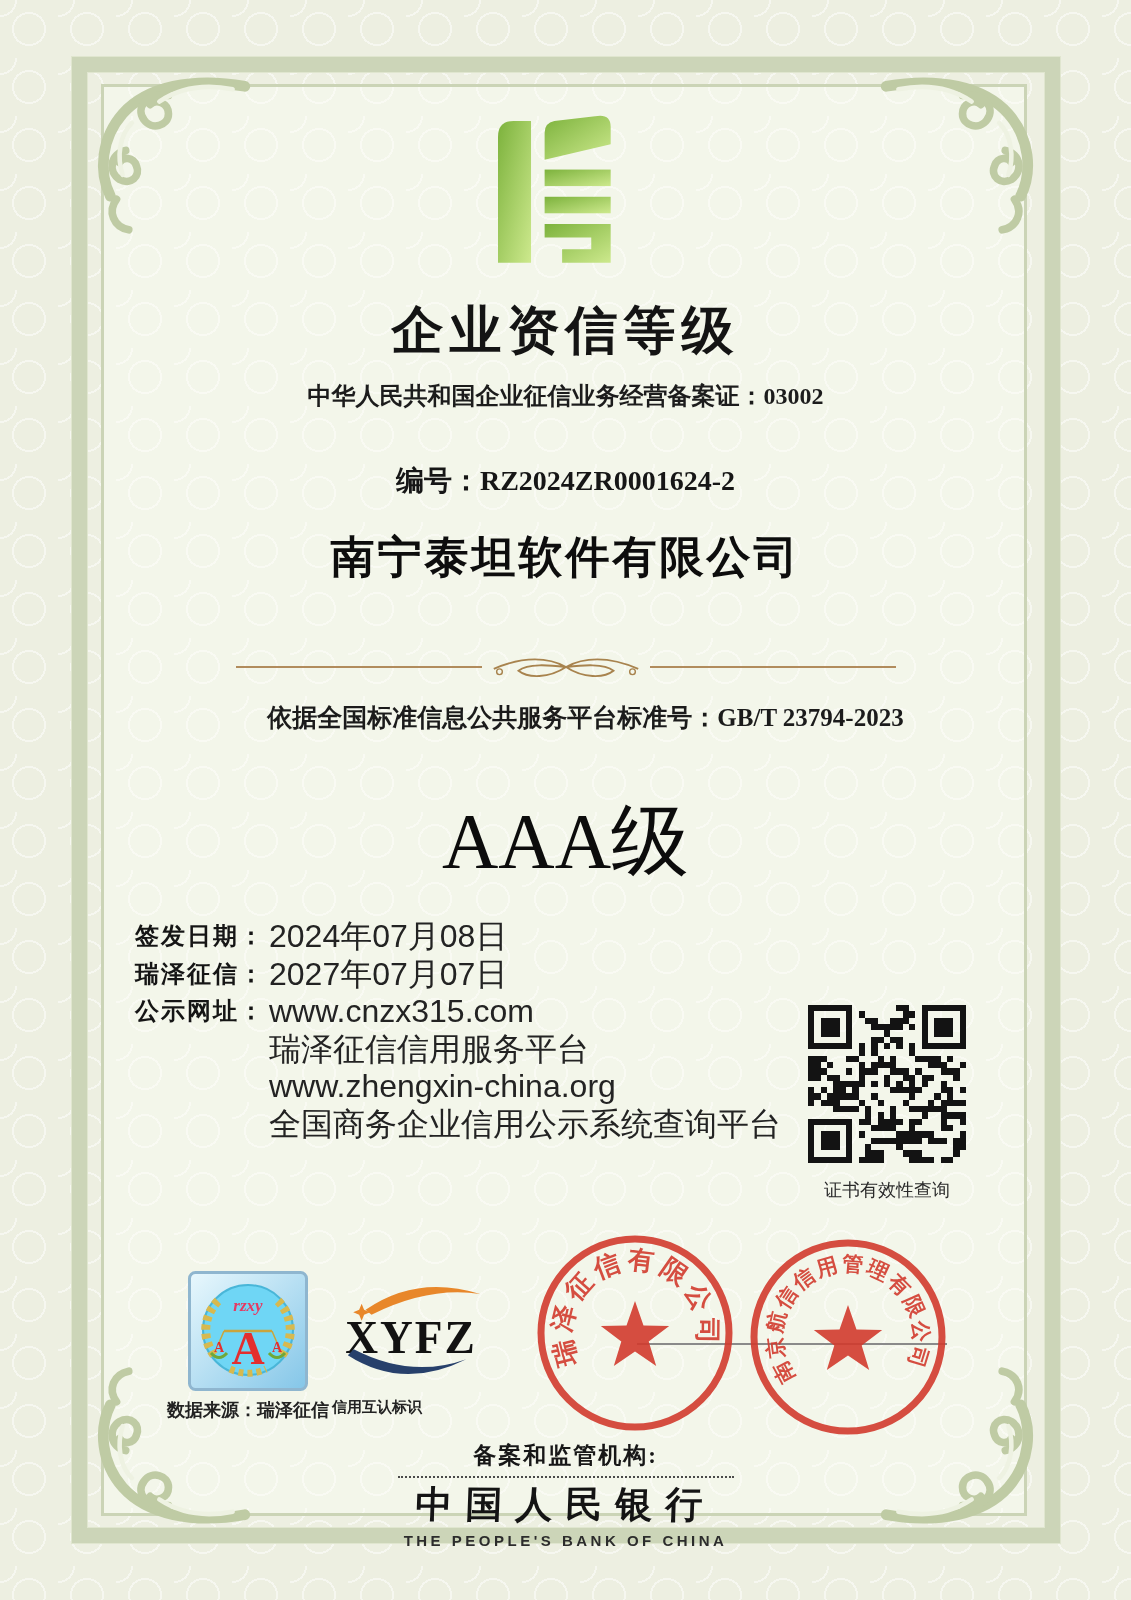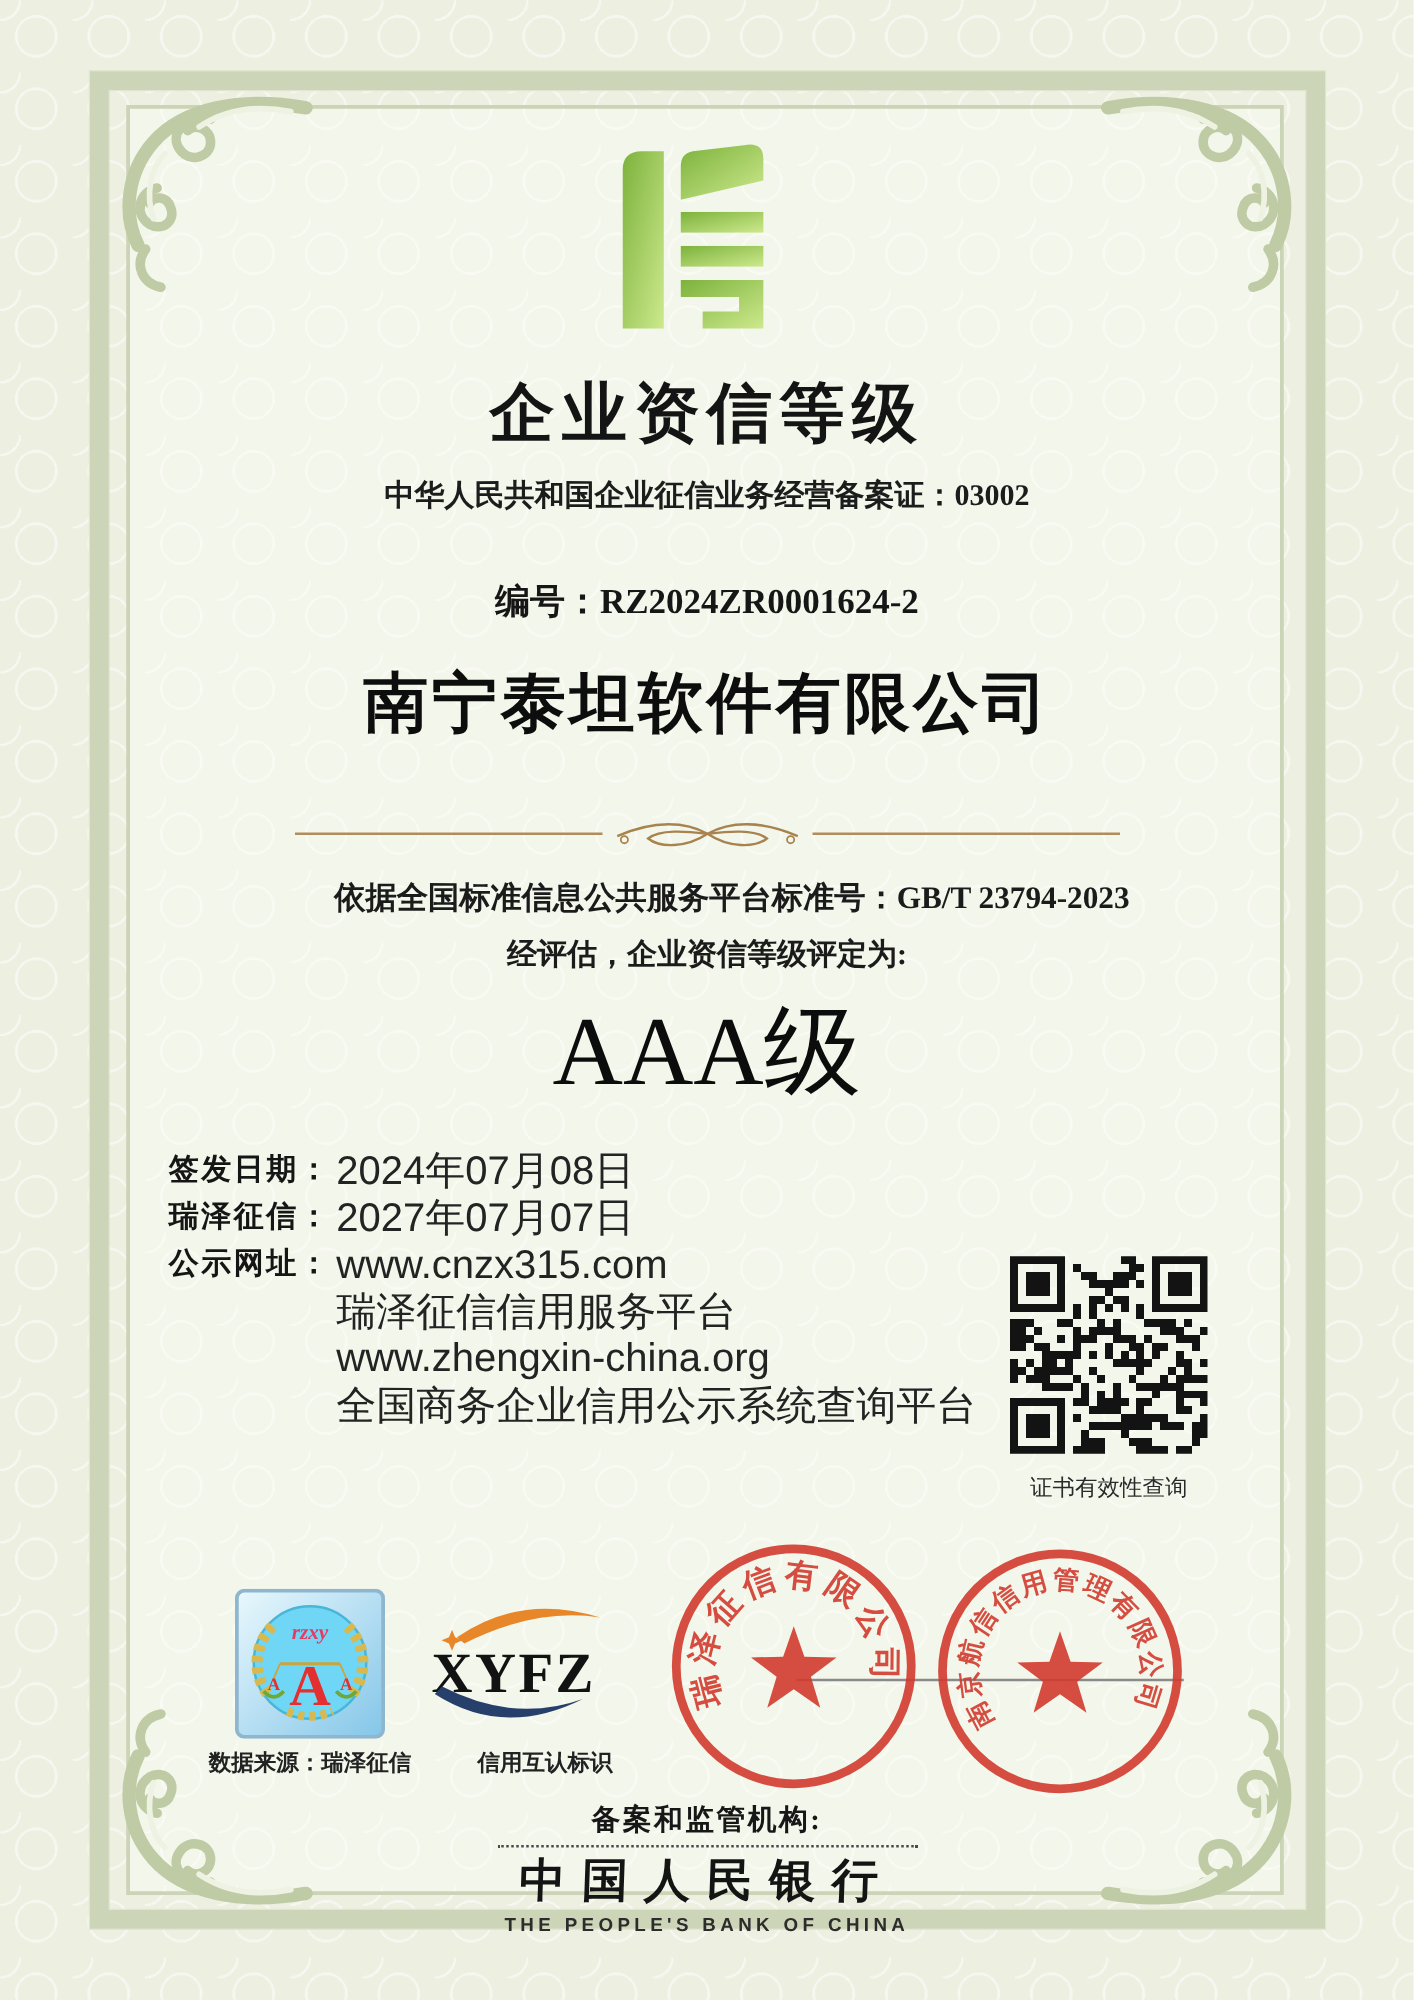--- a/index.html
+++ b/index.html
@@ -20,21 +20,21 @@
   .corner-tl{left:86px; top:71px;}
   .corner-tr{right:86px; top:71px; transform:scaleX(-1);}
   .corner-bl{left:86px; bottom:70px; transform:scaleY(-1);}
   .corner-br{right:86px; bottom:70px; transform:scale(-1,-1);}
 
   .content{position:absolute; inset:0; text-align:center;}
   .logo{position:absolute; left:50%; top:114px; transform:translateX(-50%); width:136px; height:150px;}
   .title{position:absolute; left:0; right:0; top:296px; font-size:52px; font-weight:bold; letter-spacing:6px; color:#141414;}
   .filing{position:absolute; left:0; right:0; top:380px; font-size:24px; font-weight:bold; color:#1c1c1c;}
   .serial{position:absolute; left:0; right:0; top:462px; font-size:28px; font-weight:bold; color:#161616;}
-  .company{position:absolute; left:0; right:0; top:528px; font-size:52px; font-weight:bold; letter-spacing:3px; color:#0d0d0d;}
+  .company{position:absolute; left:0; right:0; top:528px; font-size:44px; font-weight:bold; letter-spacing:3px; color:#0d0d0d;}
   .divider{position:absolute; left:50%; top:645px; transform:translateX(-50%); width:660px; display:flex; align-items:center;}
   .divider .line{flex:1; height:2px; background:#b18c5d;}
   .divider svg{width:152px; height:44px; margin:0 8px;}
   .standard{position:absolute; left:0; right:0; top:701px; font-size:25px; font-weight:bold; color:#1b1b1b;padding-left:40px;}
   .assessment{position:absolute; left:0; right:0; top:747px; font-size:24px; font-weight:bold; color:#1b1b1b;}
   .rating{position:absolute; left:0; right:0; top:789px; font-size:78px; font-weight:normal; color:#0c0c0c;}
 
   .details{position:absolute; left:135px; top:918px; text-align:left;}
   .detail-row{display:flex; line-height:37.5px; white-space:nowrap;}
   .detail-label{width:132px; font-size:24px; font-weight:bold; letter-spacing:2px; color:#151515;}
@@ -43,21 +43,21 @@
   .qr-wrap{position:absolute; left:808px; top:1005px; width:158px; text-align:center;}
   #qr{width:158px; height:158px;}
   .qr-caption{margin-top:15px; font-size:18px; font-family:"Liberation Sans","DejaVu Sans",sans-serif; color:#2a2a2a;}
 
   .stamps{position:absolute; left:533px; top:1230px; width:424px; height:210px;}
   .stamp-text{font-weight:bold;}
 
   .badge-rzxy{position:absolute; left:188px; top:1271px; width:120px; height:120px;}
   .badge-rzxy-caption{position:absolute; left:152px; top:1398px; width:192px; text-align:center; font-size:18px; font-weight:bold; color:#222;}
   .badge-xyfz{position:absolute; left:332px; top:1274px; width:158px; height:114px;}
-  .badge-xyfz-caption{position:absolute; left:332px; top:1398px; width:158px; text-align:right; font-size:18px; font-weight:bold; color:#222;}
+  .badge-xyfz-caption{position:absolute; left:332px; top:1398px; width:158px; text-align:left; font-size:15px; font-weight:bold; color:#222;}
 
   .footer{position:absolute; left:0; right:0; top:1440px; text-align:center;}
   .regulator{font-size:23px; font-weight:bold; letter-spacing:2px; color:#171717;}
   .dotline{width:336px; margin:5px auto 2px auto; border-top:2px dotted #4a4a4a;}
   .bank-cn{font-size:37px; font-weight:bold; letter-spacing:13px; color:#141414; transform:skewX(-2deg);}
   .bank-en{font-size:15px; letter-spacing:3.5px; font-family:"Liberation Sans","DejaVu Sans",sans-serif; font-weight:bold; color:#2c2c2c; margin-top:2px;}
 </style>
 </head>
 <body>
 
@@ -123,21 +123,20 @@
           <path d="M4,24 C36,10 62,12 80,22 C62,34 40,34 30,26 C40,18 62,20 80,22"></path>
           <path d="M156,24 C124,10 98,12 80,22 C98,34 120,34 130,26 C120,18 98,20 80,22"></path>
           <circle cx="10" cy="27" r="3" stroke-width="1.5"></circle>
           <circle cx="150" cy="27" r="3" stroke-width="1.5"></circle>
         </g>
       </svg>
       <div class="line"></div>
     </div>
 
     <div class="standard">依据全国标准信息公共服务平台标准号：GB/T 23794-2023</div>
-    <div class="assessment">经评估，企业资信等级评定为:</div>
     <div class="rating">AAA级</div>
 
     <div class="details">
       <div class="detail-row">
         <span class="detail-label">签发日期：</span>
         <span class="detail-value">2024年07月08日</span>
       </div>
       <div class="detail-row">
         <span class="detail-label">瑞泽征信：</span>
         <span class="detail-value">2027年07月07日</span>

